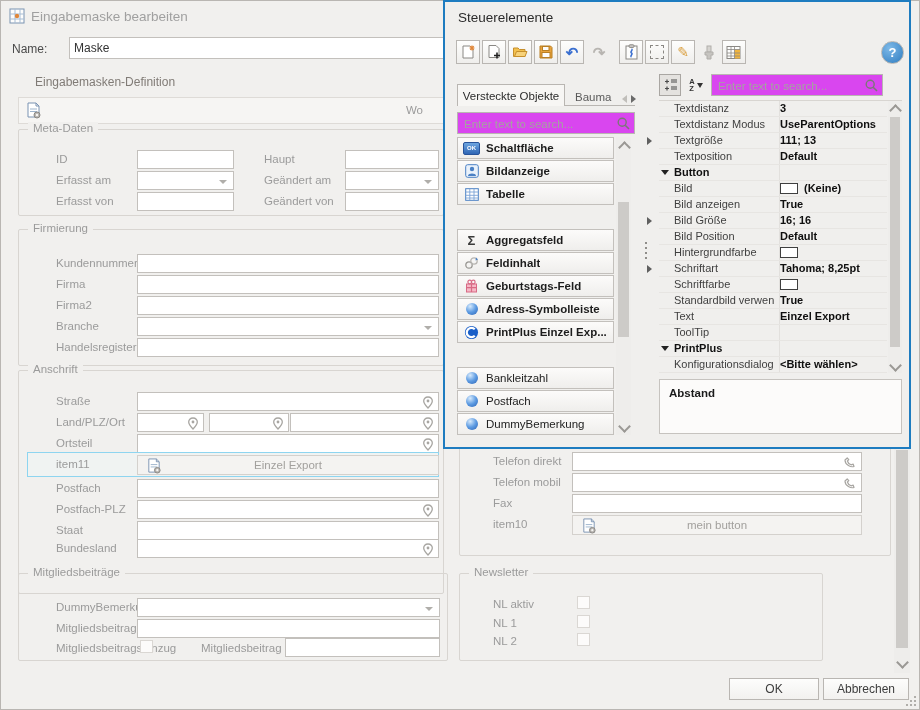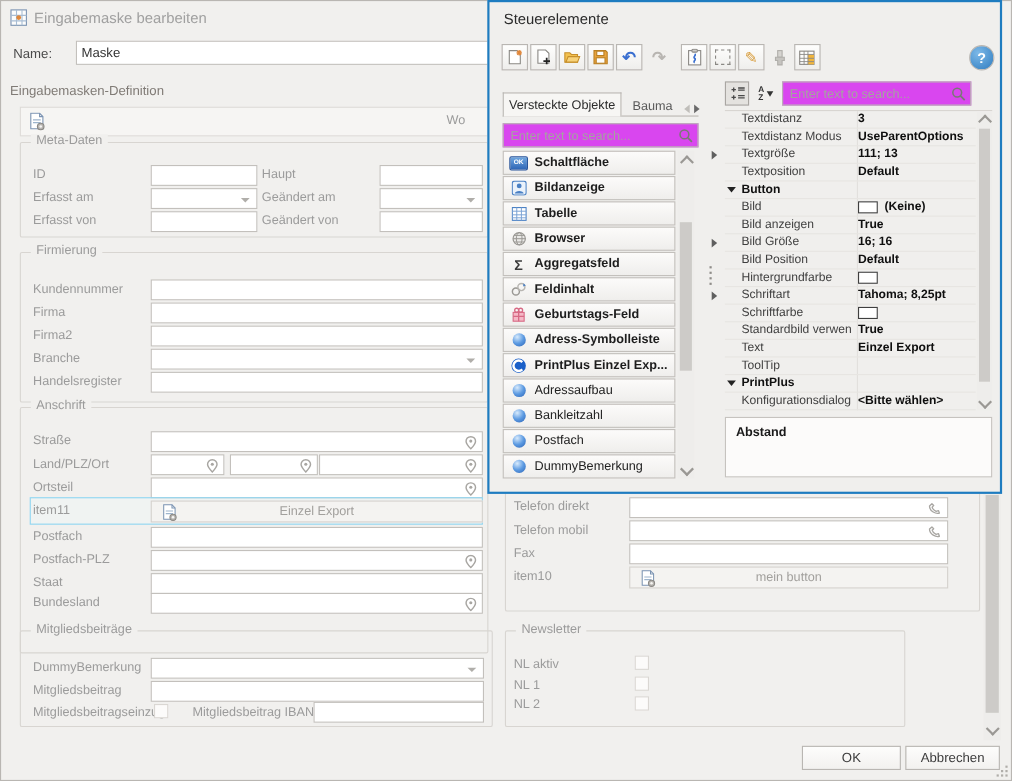--- a/index.html
+++ b/index.html
@@ -2,21 +2,21 @@
 <html><head>
 <meta charset="utf-8">
 <style>
   html,body{margin:0;padding:0;}
   body{width:920px;height:710px;position:relative;overflow:hidden;
        font-family:"Liberation Sans",sans-serif;font-size:12px;background:#f0efed;}
   .abs{position:absolute;}
   
   #mainwin{position:absolute;left:0;top:0;width:920px;height:710px;background:#f1f0ee;border:1px solid #b9b6b2;box-sizing:border-box;}
   .title-text{position:absolute;left:30px;top:8px;color:#a0a0a0;font-size:13.5px;}
-  .lbl{position:absolute;color:#9b9b9b;font-size:11.5px;white-space:nowrap;}
+  .lbl{position:absolute;color:#9b9b9b;font-size:11.5px;white-space:nowrap;margin-left:26px;}
   .dlbl{position:absolute;color:#4a4a4a;font-size:12px;white-space:nowrap;}
   .inp{position:absolute;background:#fff;border:1px solid #c3c0bc;box-sizing:border-box;height:19px;
        font-family:"Liberation Sans",sans-serif;font-size:11.5px;color:#333;padding:0 4px;outline:none;}
   .grp{position:absolute;border:1px solid #d8d5d1;border-radius:2px;box-sizing:border-box;}
   .leg{position:absolute;top:-8px;left:9px;background:#f1f0ee;padding:0 5px;color:#9b9b9b;font-size:11.5px;white-space:nowrap;}
   .combo-arrow{position:absolute;right:6px;top:8px;width:0;height:0;border-left:4px solid transparent;border-right:4px solid transparent;border-top:4px solid #b0aeaa;}
   .pin{position:absolute;right:4px;top:3px;width:12px;height:13px;}
   .phone{position:absolute;right:5px;top:4px;width:13px;height:12px;}
   .chk{position:absolute;width:13px;height:13px;background:#fcfbfa;border:1px solid #dad7d3;box-sizing:border-box;}
   .itembtn{position:absolute;background:#f4f3f1;border:1px solid #d4d1cd;box-sizing:border-box;color:#a2a09d;font-size:11.5px;
@@ -398,30 +398,20 @@
   </div>
   <div class="litem b" style="top:181px">
     <span class="lic">
       <svg width="14" height="13" viewBox="0 0 14 13">
           <rect x="0.7" y="0.7" width="12.6" height="11.6" fill="#fff" stroke="#4a80c4"></rect>
           <path d="M0.7 4 H13.3 M0.7 7.3 H13.3 M0.7 10 H13.3 M4.8 0.7 V12.3 M9 0.7 V12.3" stroke="#7ba3d6" stroke-width="0.9"></path>
         </svg>
     </span>
     <span class="ltext">Tabelle</span>
   </div>
-  <div class="litem b" style="top:204px">
-    <span class="lic">
-      <svg width="14" height="14" viewBox="0 0 14 14">
-          <circle cx="7" cy="7" r="5.6" fill="#e9e8e6" stroke="#9a9894" stroke-width="1.1"></circle>
-          <ellipse cx="7" cy="7" rx="2.6" ry="5.6" fill="none" stroke="#9a9894" stroke-width="0.9"></ellipse>
-          <path d="M1.4 7 H12.6 M2.3 4 H11.7 M2.3 10 H11.7" stroke="#9a9894" stroke-width="0.9"></path>
-        </svg>
-    </span>
-    <span class="ltext">Browser</span>
-  </div>
   <div class="litem b" style="top:227px">
     <span class="lic">
         <span style="font-size:13px;font-weight:bold;color:#3a3a3a">Σ</span>
       </span>
     <span class="ltext">Aggregatsfeld</span>
   </div>
   <div class="litem b" style="top:250px">
     <span class="lic">
       <svg width="15" height="14" viewBox="0 0 15 14">
           <circle cx="5" cy="9" r="3.2" fill="none" stroke="#9a9894" stroke-width="1.3"></circle>
@@ -449,26 +439,20 @@
     <span class="ltext">Adress-Symbolleiste</span>
   </div>
   <div class="litem b" style="top:319px">
     <span class="lic">
       <svg width="15" height="15" viewBox="0 0 16 16">
           <circle cx="8" cy="8" r="7" fill="#1a5fc8"></circle>
           <path d="M11.5 4.5 A5 5 0 1 0 11.5 11.5" fill="none" stroke="#fff" stroke-width="2.4"></path>
         </svg>
     </span>
     <span class="ltext">PrintPlus Einzel Exp...</span>
-  </div>
-  <div class="litem" style="top:342px">
-    <span class="lic">
-        <span class="sphere"></span>
-      </span>
-    <span class="ltext">Adressaufbau</span>
   </div>
   <div class="litem" style="top:365px">
     <span class="lic">
         <span class="sphere"></span>
       </span>
     <span class="ltext">Bankleitzahl</span>
   </div>
   <div class="litem" style="top:388px">
     <span class="lic">
         <span class="sphere"></span>

